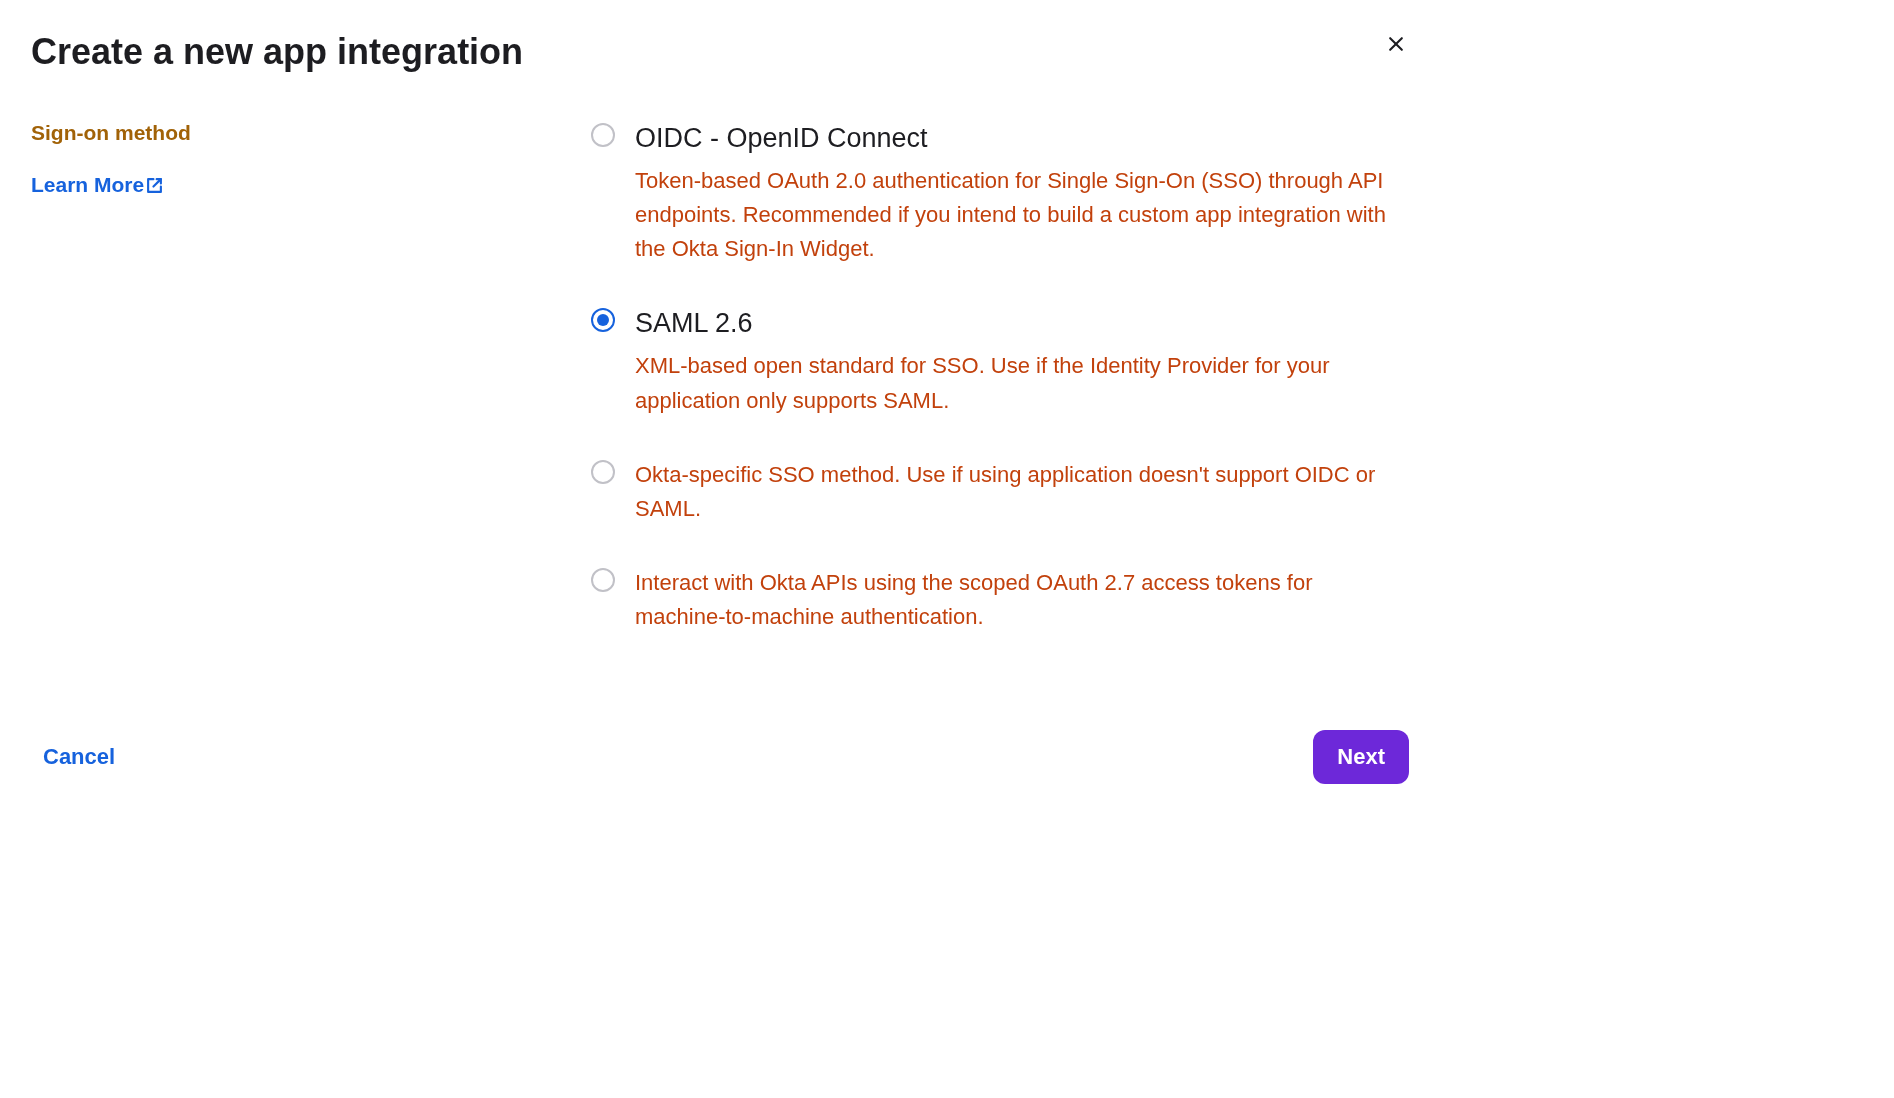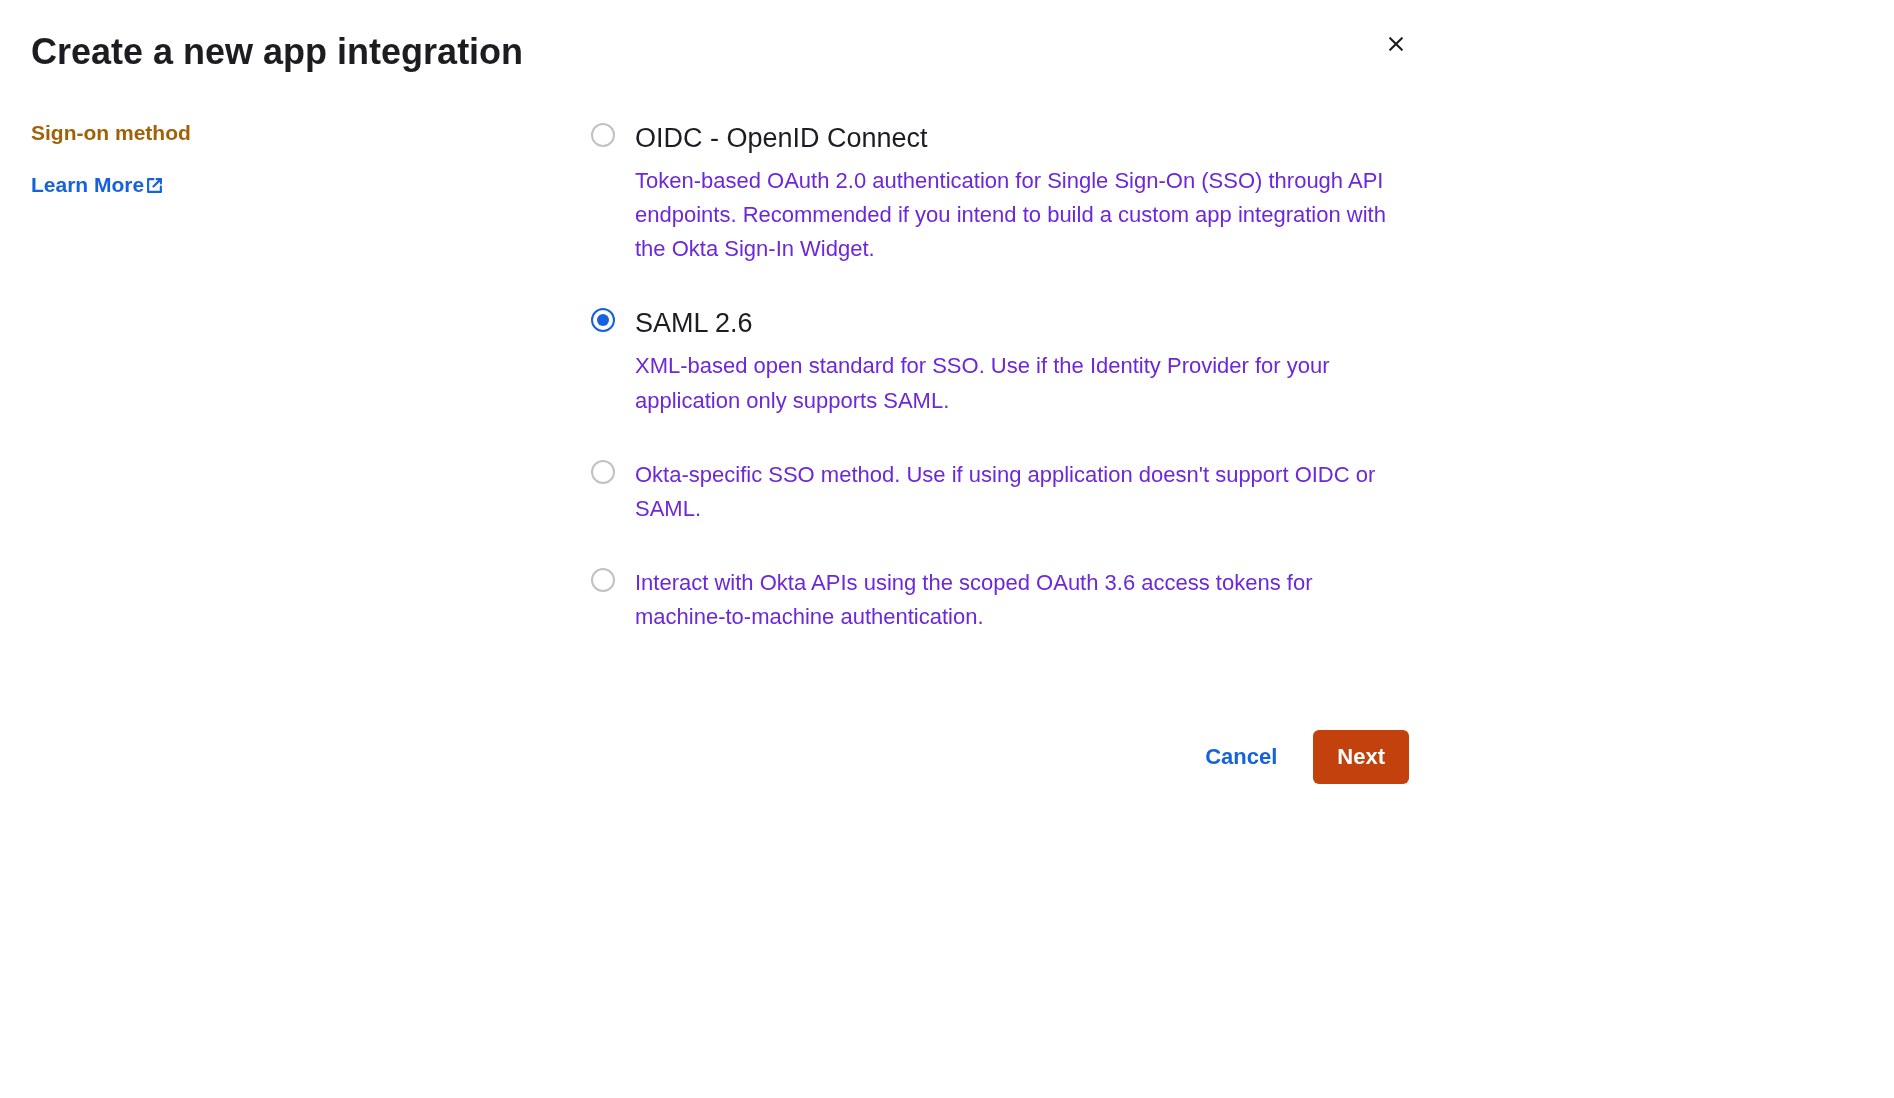--- a/index.html
+++ b/index.html
@@ -113,48 +113,48 @@
     .radio-title {
       font-size: 27px;
       font-weight: 400;
       color: #1d1d21;
       margin-bottom: 8px;
       line-height: 1.3;
     }
     .radio-description {
       font-size: 22px;
       font-weight: 400;
-      color: #6d28d9;
+      color: #c2410c;
       line-height: 1.55;
     }
     .footer {
       display: flex;
-      justify-content: flex-end;
+      justify-content: space-between;
       align-items: center;
       gap: 24px;
       margin-top: 96px;
     }
     .cancel-button {
       background: none;
       border: none;
       color: #1662dd;
       font-size: 22px;
       font-weight: 700;
       cursor: pointer;
       padding: 12px 12px;
     }
     .next-button {
-      background: #c2410c;
+      background: #6d28d9;
       border: none;
       color: #ffffff;
       font-size: 22px;
       font-weight: 700;
       cursor: pointer;
       padding: 14px 24px;
-      border-radius: 6px;
+      border-radius: 12px;
     }
   </style>
 </head>
 <body>
 
 <div class="modal">
   <button class="close-button">
     <svg viewBox="0 0 24 24" fill="none" stroke="#1d1d21" stroke-width="2.5" stroke-linecap="round">
       <line x1="5" y1="5" x2="19" y2="19"></line>
       <line x1="19" y1="5" x2="5" y2="19"></line>
@@ -196,21 +196,21 @@
       <div class="radio-option">
         <div class="radio-circle"></div>
         <div class="radio-content">
           <div class="radio-description">Okta-specific SSO method. Use if using application doesn't support OIDC or SAML.</div>
         </div>
       </div>
 
       <div class="radio-option">
         <div class="radio-circle"></div>
         <div class="radio-content">
-          <div class="radio-description">Interact with Okta APIs using the scoped OAuth 3.6 access tokens for machine-to-machine authentication.</div>
+          <div class="radio-description">Interact with Okta APIs using the scoped OAuth 2.7 access tokens for machine-to-machine authentication.</div>
         </div>
       </div>
     </div>
   </div>
 
   <div class="footer">
     <button class="cancel-button">Cancel</button>
     <button class="next-button">Next</button>
   </div>
 </div>

